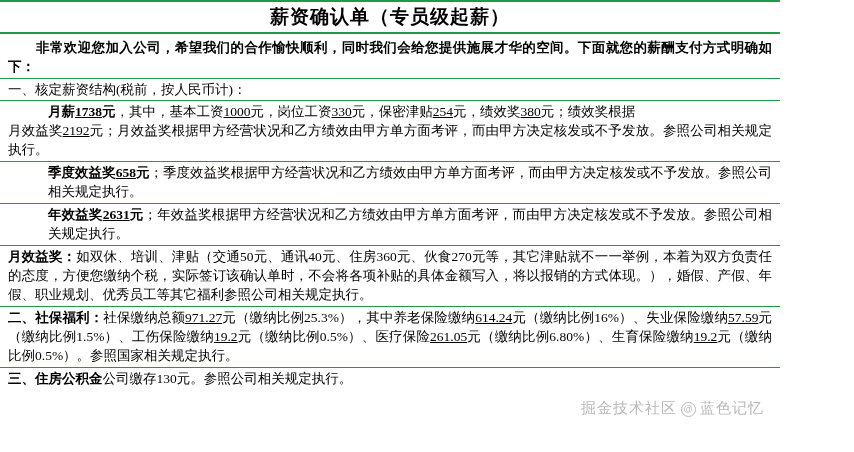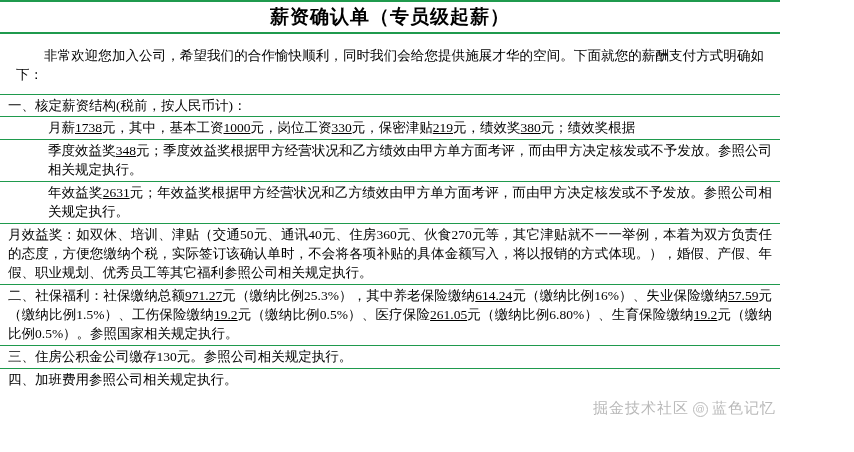--- a/index.html
+++ b/index.html
@@ -34,22 +34,23 @@
     font-weight: bold;
     letter-spacing: 1px;
   }
   .intro {
     font-size: 13.5px;
     line-height: 19px;
     padding: 4px 8px 2px 8px;
     text-indent: 0;
   }
   .intro p {
-    margin: 8px;
+    margin: 0;
     text-align: justify;
+    font-weight: bold;
   }
   .intro p.first {
     text-indent: 28px;
   }
   .sec-head {
     font-size: 13.5px;
     line-height: 19px;
     border-top: 1px solid #1f9a4d;
     padding: 1px 9px 1px 8px;
     font-weight: normal;
@@ -61,28 +62,28 @@
     padding: 1px 8px 2px 8px;
   }
   .block p {
     margin: 0;
     text-align: justify;
   }
   .indent1 {
     padding-left: 40px;
   }
   .b {
-    font-weight: normal;
+    font-weight: bold;
   }
   .u {
     text-decoration: underline;
   }
   .watermark {
     position: absolute;
-    right: 4px;
+    right: 16px;
     bottom: 34px;
     font-size: 15px;
     color: #b9b9b9;
     font-family: "Liberation Sans", sans-serif;
     letter-spacing: 1px;
     pointer-events: none;
   }
   .wm-icon {
     display: inline-block;
     width: 13px;
@@ -108,27 +109,30 @@
   <div class="intro">
     <p class="first">非常欢迎您加入公司，希望我们的合作愉快顺利，同时我们会给您提供施展才华的空间。下面就您的薪酬支付方式明确如下：</p>
   </div>
 
   <div class="sec-head">
     <span>一、核定薪资结构(税前，按人民币计)：</span>
   </div>
 
   <div class="block">
     <p class="indent1">
-      <span class="b">月薪</span><span class="b u">1738</span><span class="b">元</span><span>，其中，基本工资</span><span class="u">1000</span><span>元，</span><span>岗位工资</span><span class="u">330</span><span>元，</span><span>保密津贴</span><span class="u">219</span><span>元，</span><span>绩效奖</span><span class="u">380</span><span>元；绩效奖根据</span>
+      <span class="b">月薪</span><span class="b u">1738</span><span class="b">元</span><span>，其中，基本工资</span><span class="u">1000</span><span>元，</span><span>岗位工资</span><span class="u">330</span><span>元，</span><span>保密津贴</span><span class="u">254</span><span>元，</span><span>绩效奖</span><span class="u">380</span><span>元；绩效奖根据</span>
+    </p>
+    <p>
+      <span>月效益奖</span><span class="u">2192</span><span>元</span><span>；月效益奖根据甲方经营状况和乙方绩效由甲方单方面考评，而由甲方决定核发或不予发放。参照公司相关规定执行。</span>
     </p>
   </div>
 
   <div class="block">
     <p class="indent1">
-      <span class="b">季度效益奖</span><span class="b u">348</span><span class="b">元</span><span>；季度效益奖根据甲方经营状况和乙方绩效由甲方单方面考评，而由甲方决定核发或不予发放。参照公司相关规定执行。</span>
+      <span class="b">季度效益奖</span><span class="b u">658</span><span class="b">元</span><span>；季度效益奖根据甲方经营状况和乙方绩效由甲方单方面考评，而由甲方决定核发或不予发放。参照公司相关规定执行。</span>
     </p>
   </div>
 
 
   <div class="block">
     <p class="indent1">
       <span class="b">年效益奖</span><span class="b u">2631</span><span class="b">元</span><span>；年效益奖根据甲方经营状况和乙方绩效由甲方单方面考评，而由甲方决定核发或不予发放。参照公司相关规定执行。</span>
     </p>
   </div>
 
@@ -144,23 +148,18 @@
       <span class="b">二、社保福利：</span><span>社保缴纳总额</span><span class="u">971.27</span><span>元（缴纳比例25.3%），其中养老保险缴纳</span><span class="u">614.24</span><span>元（缴纳比例16%）、失业保险缴纳</span><span class="u">57.59</span><span>元（缴纳比例1.5%）、工伤保险缴纳</span><span class="u">19.2</span><span>元（缴纳比例0.5%）、医疗保险</span><span class="u">261.05</span><span>元（缴纳比例6.80%）、生育保险缴纳</span><span class="u">19.2</span><span>元（缴纳比例0.5%）。参照国家相关规定执行。</span>
     </p>
   </div>
 
   <div class="block">
     <p>
       <span class="b">三、住房公积金</span><span>公司缴存130元。参照公司相关规定执行。</span>
     </p>
   </div>
 
-  <div class="block">
-    <p>
-      <span class="b">四、加班费用</span><span>参照公司相关规定执行。</span>
-    </p>
-  </div>
 
   <div class="watermark">
     <span>掘金技术社区</span><span class="wm-icon">@</span><span>蓝色记忆</span>
   </div>
 
 </div>
 
 </body></html>

